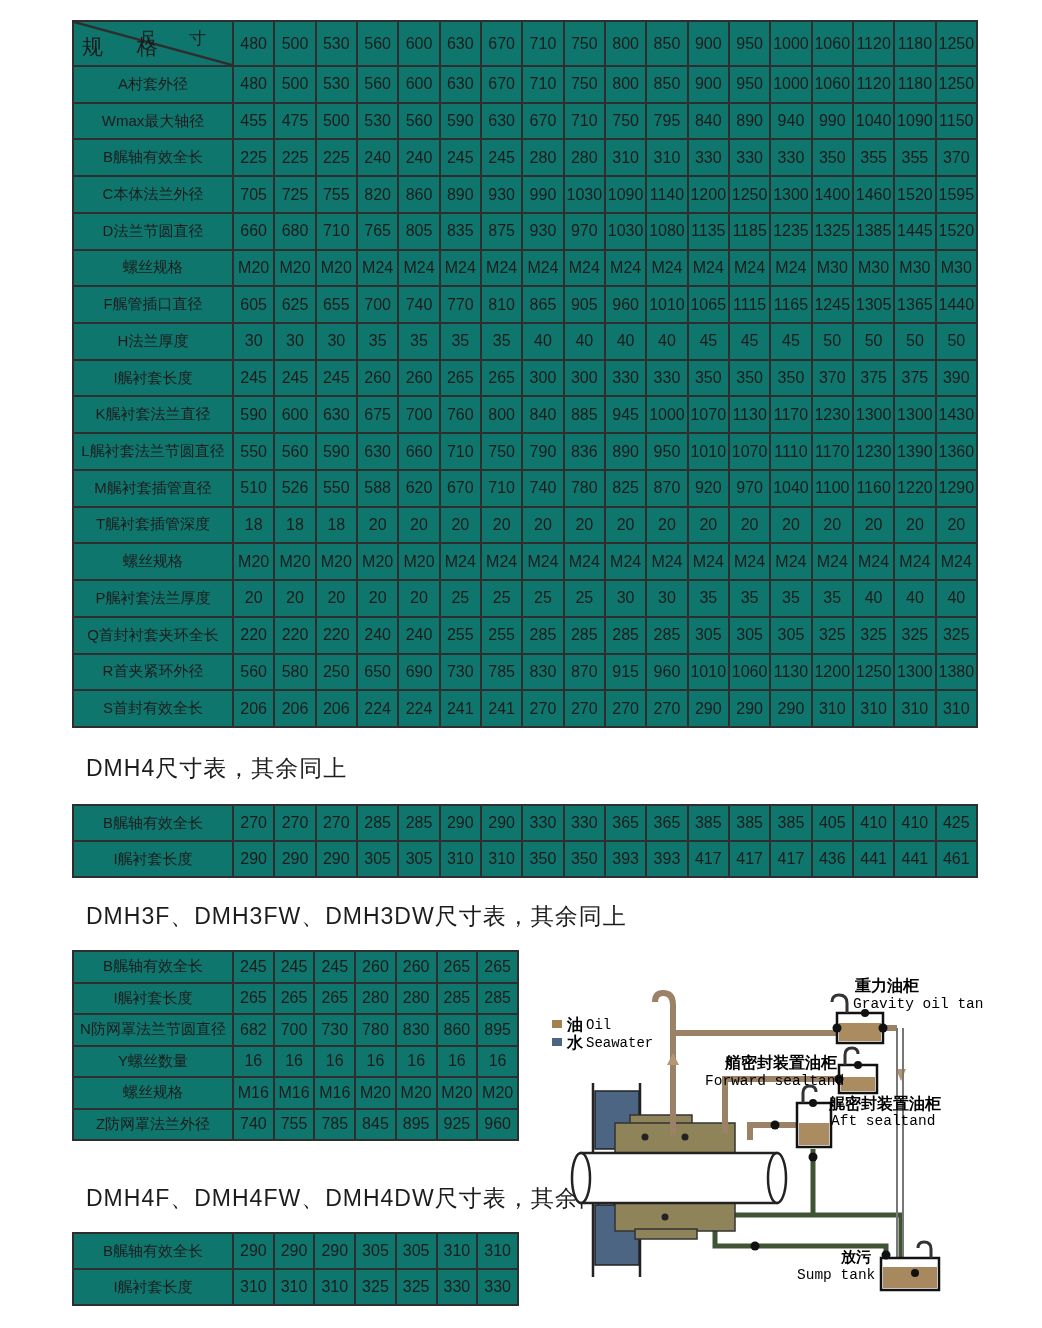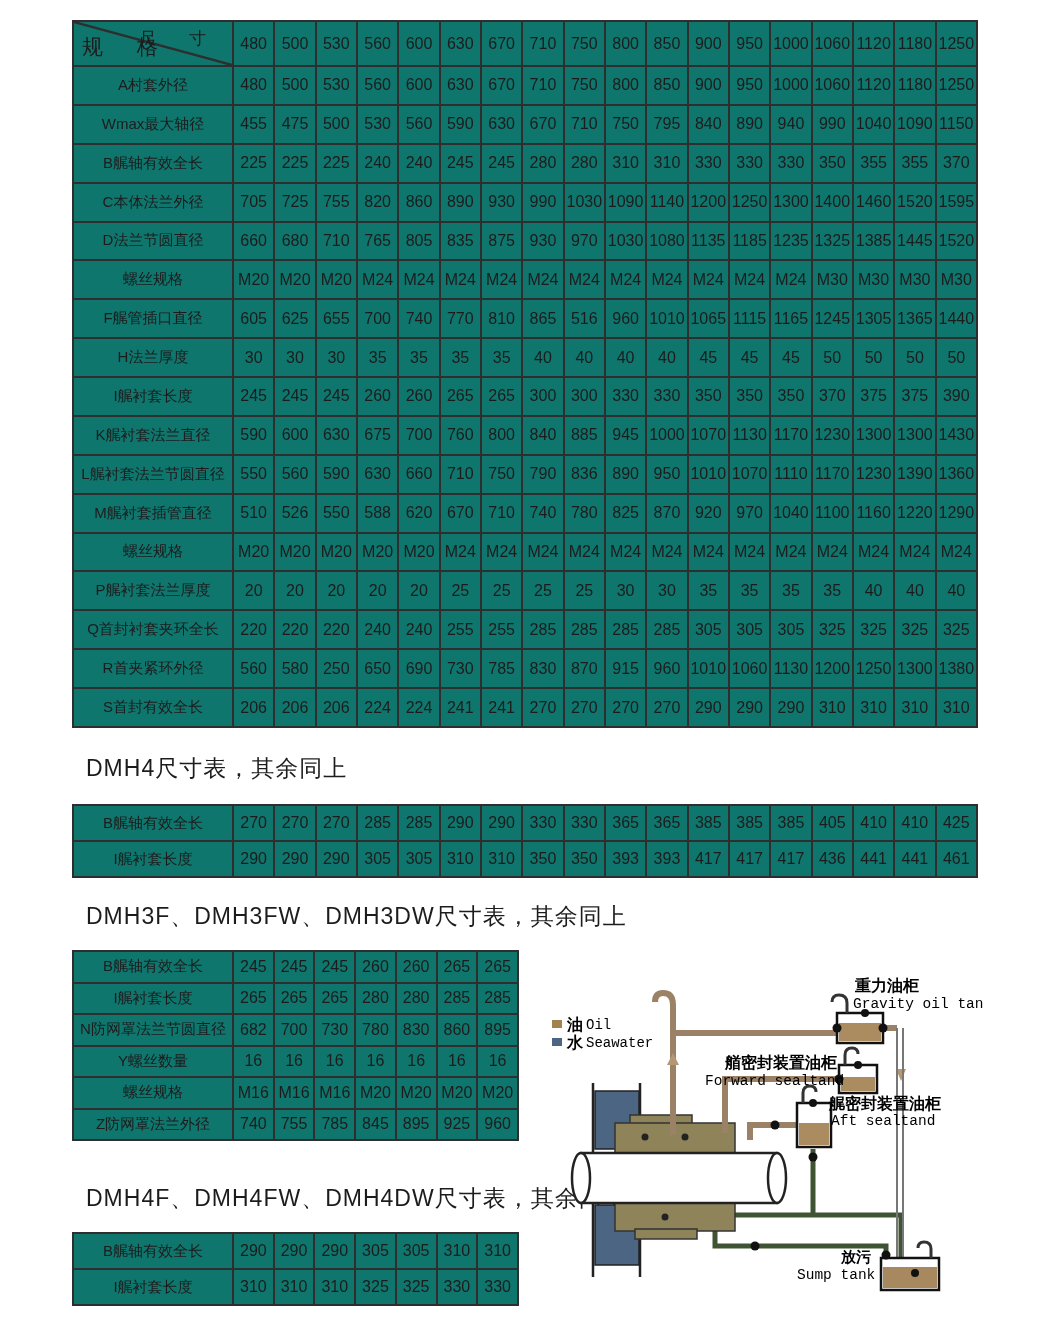--- a/index.html
+++ b/index.html
@@ -192,21 +192,21 @@
       <tr>
         <th class="rlabel">F艉管插口直径</th>
         <td class="val">605</td>
         <td class="val">625</td>
         <td class="val">655</td>
         <td class="val">700</td>
         <td class="val">740</td>
         <td class="val">770</td>
         <td class="val">810</td>
         <td class="val">865</td>
-        <td class="val">516</td>
+        <td class="val">905</td>
         <td class="val">960</td>
         <td class="val">1010</td>
         <td class="val">1065</td>
         <td class="val">1115</td>
         <td class="val">1165</td>
         <td class="val">1245</td>
         <td class="val">1305</td>
         <td class="val">1365</td>
         <td class="val">1440</td>
       </tr>
@@ -309,20 +309,41 @@
         <td class="val">870</td>
         <td class="val">920</td>
         <td class="val">970</td>
         <td class="val">1040</td>
         <td class="val">1100</td>
         <td class="val">1160</td>
         <td class="val">1220</td>
         <td class="val">1290</td>
       </tr>
       <tr>
+        <th class="rlabel">T艉衬套插管深度</th>
+        <td class="val">18</td>
+        <td class="val">18</td>
+        <td class="val">18</td>
+        <td class="val">20</td>
+        <td class="val">20</td>
+        <td class="val">20</td>
+        <td class="val">20</td>
+        <td class="val">20</td>
+        <td class="val">20</td>
+        <td class="val">20</td>
+        <td class="val">20</td>
+        <td class="val">20</td>
+        <td class="val">20</td>
+        <td class="val">20</td>
+        <td class="val">20</td>
+        <td class="val">20</td>
+        <td class="val">20</td>
+        <td class="val">20</td>
+      </tr>
+      <tr>
         <th class="rlabel">螺丝规格</th>
         <td class="val">M20</td>
         <td class="val">M20</td>
         <td class="val">M20</td>
         <td class="val">M20</td>
         <td class="val">M20</td>
         <td class="val">M24</td>
         <td class="val">M24</td>
         <td class="val">M24</td>
         <td class="val">M24</td>

